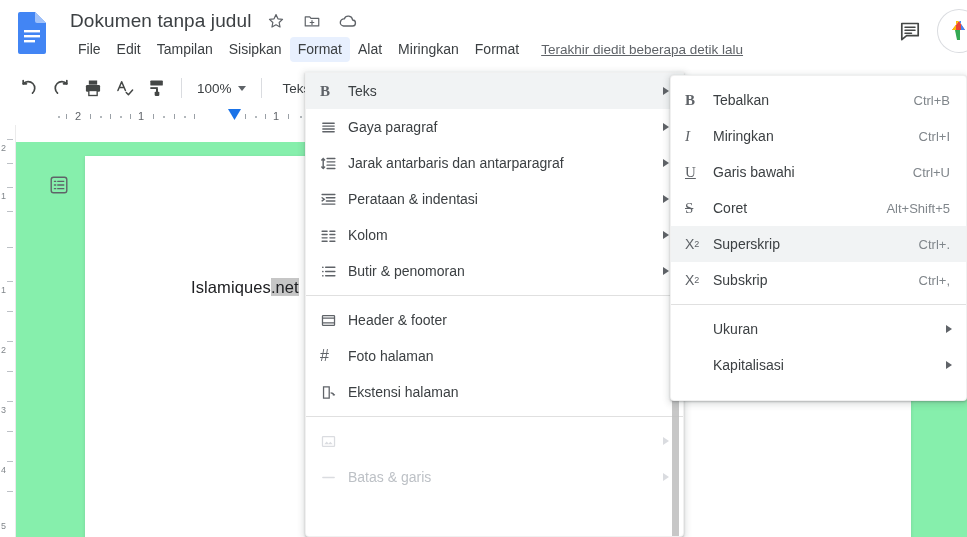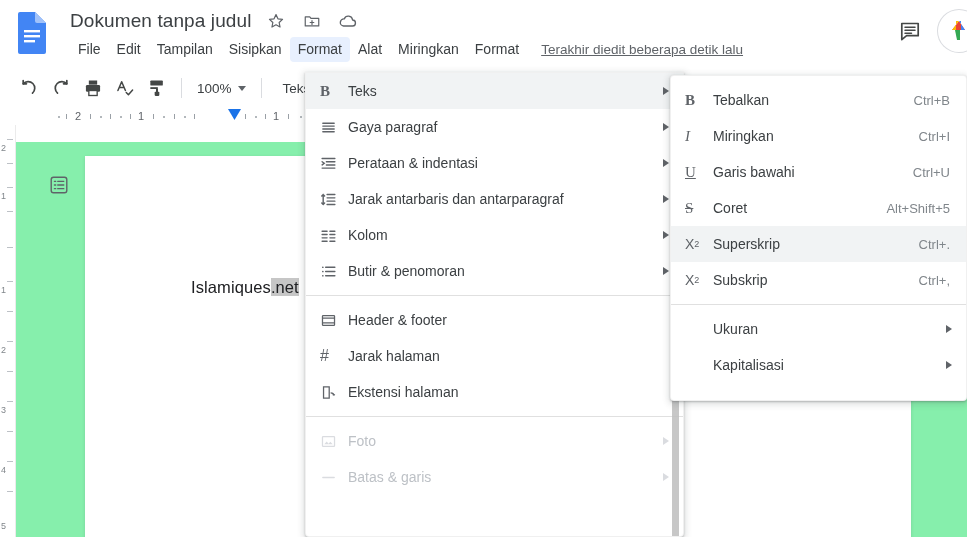--- a/index.html
+++ b/index.html
@@ -285,36 +285,36 @@
           <path d="M4 6h16M4 10h16M4 14h16M4 18h16"></path>
         </svg>
       </span>
       <span class="mi-lbl">Gaya paragraf</span>
       <span class="mi-arrow"></span>
     </div>
 
     <div class="mi">
       <span class="mi-ico">
         <svg width="17" height="17" viewBox="0 0 24 24" stroke="#5f6368" stroke-width="2" stroke-linecap="round">
+          <path d="M10 5h11M10 9.7h11M10 14.3h11M10 19h11"></path>
+          <path d="M4.5 5v14M2.5 7L4.5 5l2 2M2.5 17l2 2 2-2" fill="none"></path>
+        </svg>
+      </span>
+      <span class="mi-lbl">Jarak antarbaris dan antarparagraf</span>
+      <span class="mi-arrow"></span>
+    </div>
+
+    <div class="mi">
+      <span class="mi-ico">
+        <svg width="17" height="17" viewBox="0 0 24 24" stroke="#5f6368" stroke-width="2" stroke-linecap="round">
           <path d="M3 5h18M9 9.5h12M9 14h12M3 18.5h18"></path>
           <path d="M3 9.5l3 2.2L3 14" fill="none"></path>
         </svg>
       </span>
       <span class="mi-lbl">Perataan &amp; indentasi</span>
-      <span class="mi-arrow"></span>
-    </div>
-
-    <div class="mi">
-      <span class="mi-ico">
-        <svg width="17" height="17" viewBox="0 0 24 24" stroke="#5f6368" stroke-width="2" stroke-linecap="round">
-          <path d="M10 5h11M10 9.7h11M10 14.3h11M10 19h11"></path>
-          <path d="M4.5 5v14M2.5 7L4.5 5l2 2M2.5 17l2 2 2-2" fill="none"></path>
-        </svg>
-      </span>
-      <span class="mi-lbl">Jarak antarbaris dan antarparagraf</span>
       <span class="mi-arrow"></span>
     </div>
 
     <div class="mi">
       <span class="mi-ico">
         <svg width="17" height="17" viewBox="0 0 24 24" stroke="#5f6368" stroke-width="2" stroke-linecap="round">
           <path d="M3 6h7M14 6h7M3 10.7h7M14 10.7h7M3 15.3h7M14 15.3h7M3 20h7M14 20h7"></path>
         </svg>
       </span>
       <span class="mi-lbl">Kolom</span>
@@ -341,21 +341,21 @@
         <svg width="17" height="17" viewBox="0 0 24 24" fill="none" stroke="#5f6368" stroke-width="1.8">
           <rect x="3.5" y="5" width="17" height="14" rx="1"></rect>
           <path d="M3.5 8.6h17M3.5 15.4h17"></path>
         </svg>
       </span>
       <span class="mi-lbl">Header &amp; footer</span>
     </div>
 
     <div class="mi">
       <span class="mi-ico ico-hash">#</span>
-      <span class="mi-lbl">Jarak halaman</span>
+      <span class="mi-lbl">Foto halaman</span>
     </div>
 
     <div class="mi">
       <span class="mi-ico">
         <svg width="17" height="17" viewBox="0 0 24 24" fill="none" stroke="#5f6368" stroke-width="1.8">
           <path d="M5 4h8v16H5z"></path>
           <path d="M15 12.5c2.6 0 4.4 1.6 4.4 3.6M19.4 16.1l-1.5-1.5M19.4 16.1l1.5-1.5"></path>
         </svg>
       </span>
       <span class="mi-lbl">Ekstensi halaman</span>
@@ -364,21 +364,20 @@
     <div class="mi-sep"></div>
 
 
     <div class="mi disabled">
       <span class="mi-ico">
         <svg width="17" height="17" viewBox="0 0 24 24" fill="none" stroke="#dadce0" stroke-width="1.8">
           <rect x="3.5" y="5" width="17" height="14" rx="1"></rect>
           <path d="M6 16l3.5-4 2.6 3 2.4-2.6L18 16z" fill="#dadce0" stroke="none"></path>
         </svg>
       </span>
-      <span class="mi-lbl">Foto</span>
       <span class="mi-arrow"></span>
     </div>
 
     <div class="mi disabled">
       <span class="mi-ico">
         <svg width="17" height="17" viewBox="0 0 24 24" stroke="#dadce0" stroke-width="2" stroke-linecap="round">
           <path d="M4 12h16"></path>
         </svg>
       </span>
       <span class="mi-lbl">Batas &amp; garis</span>

